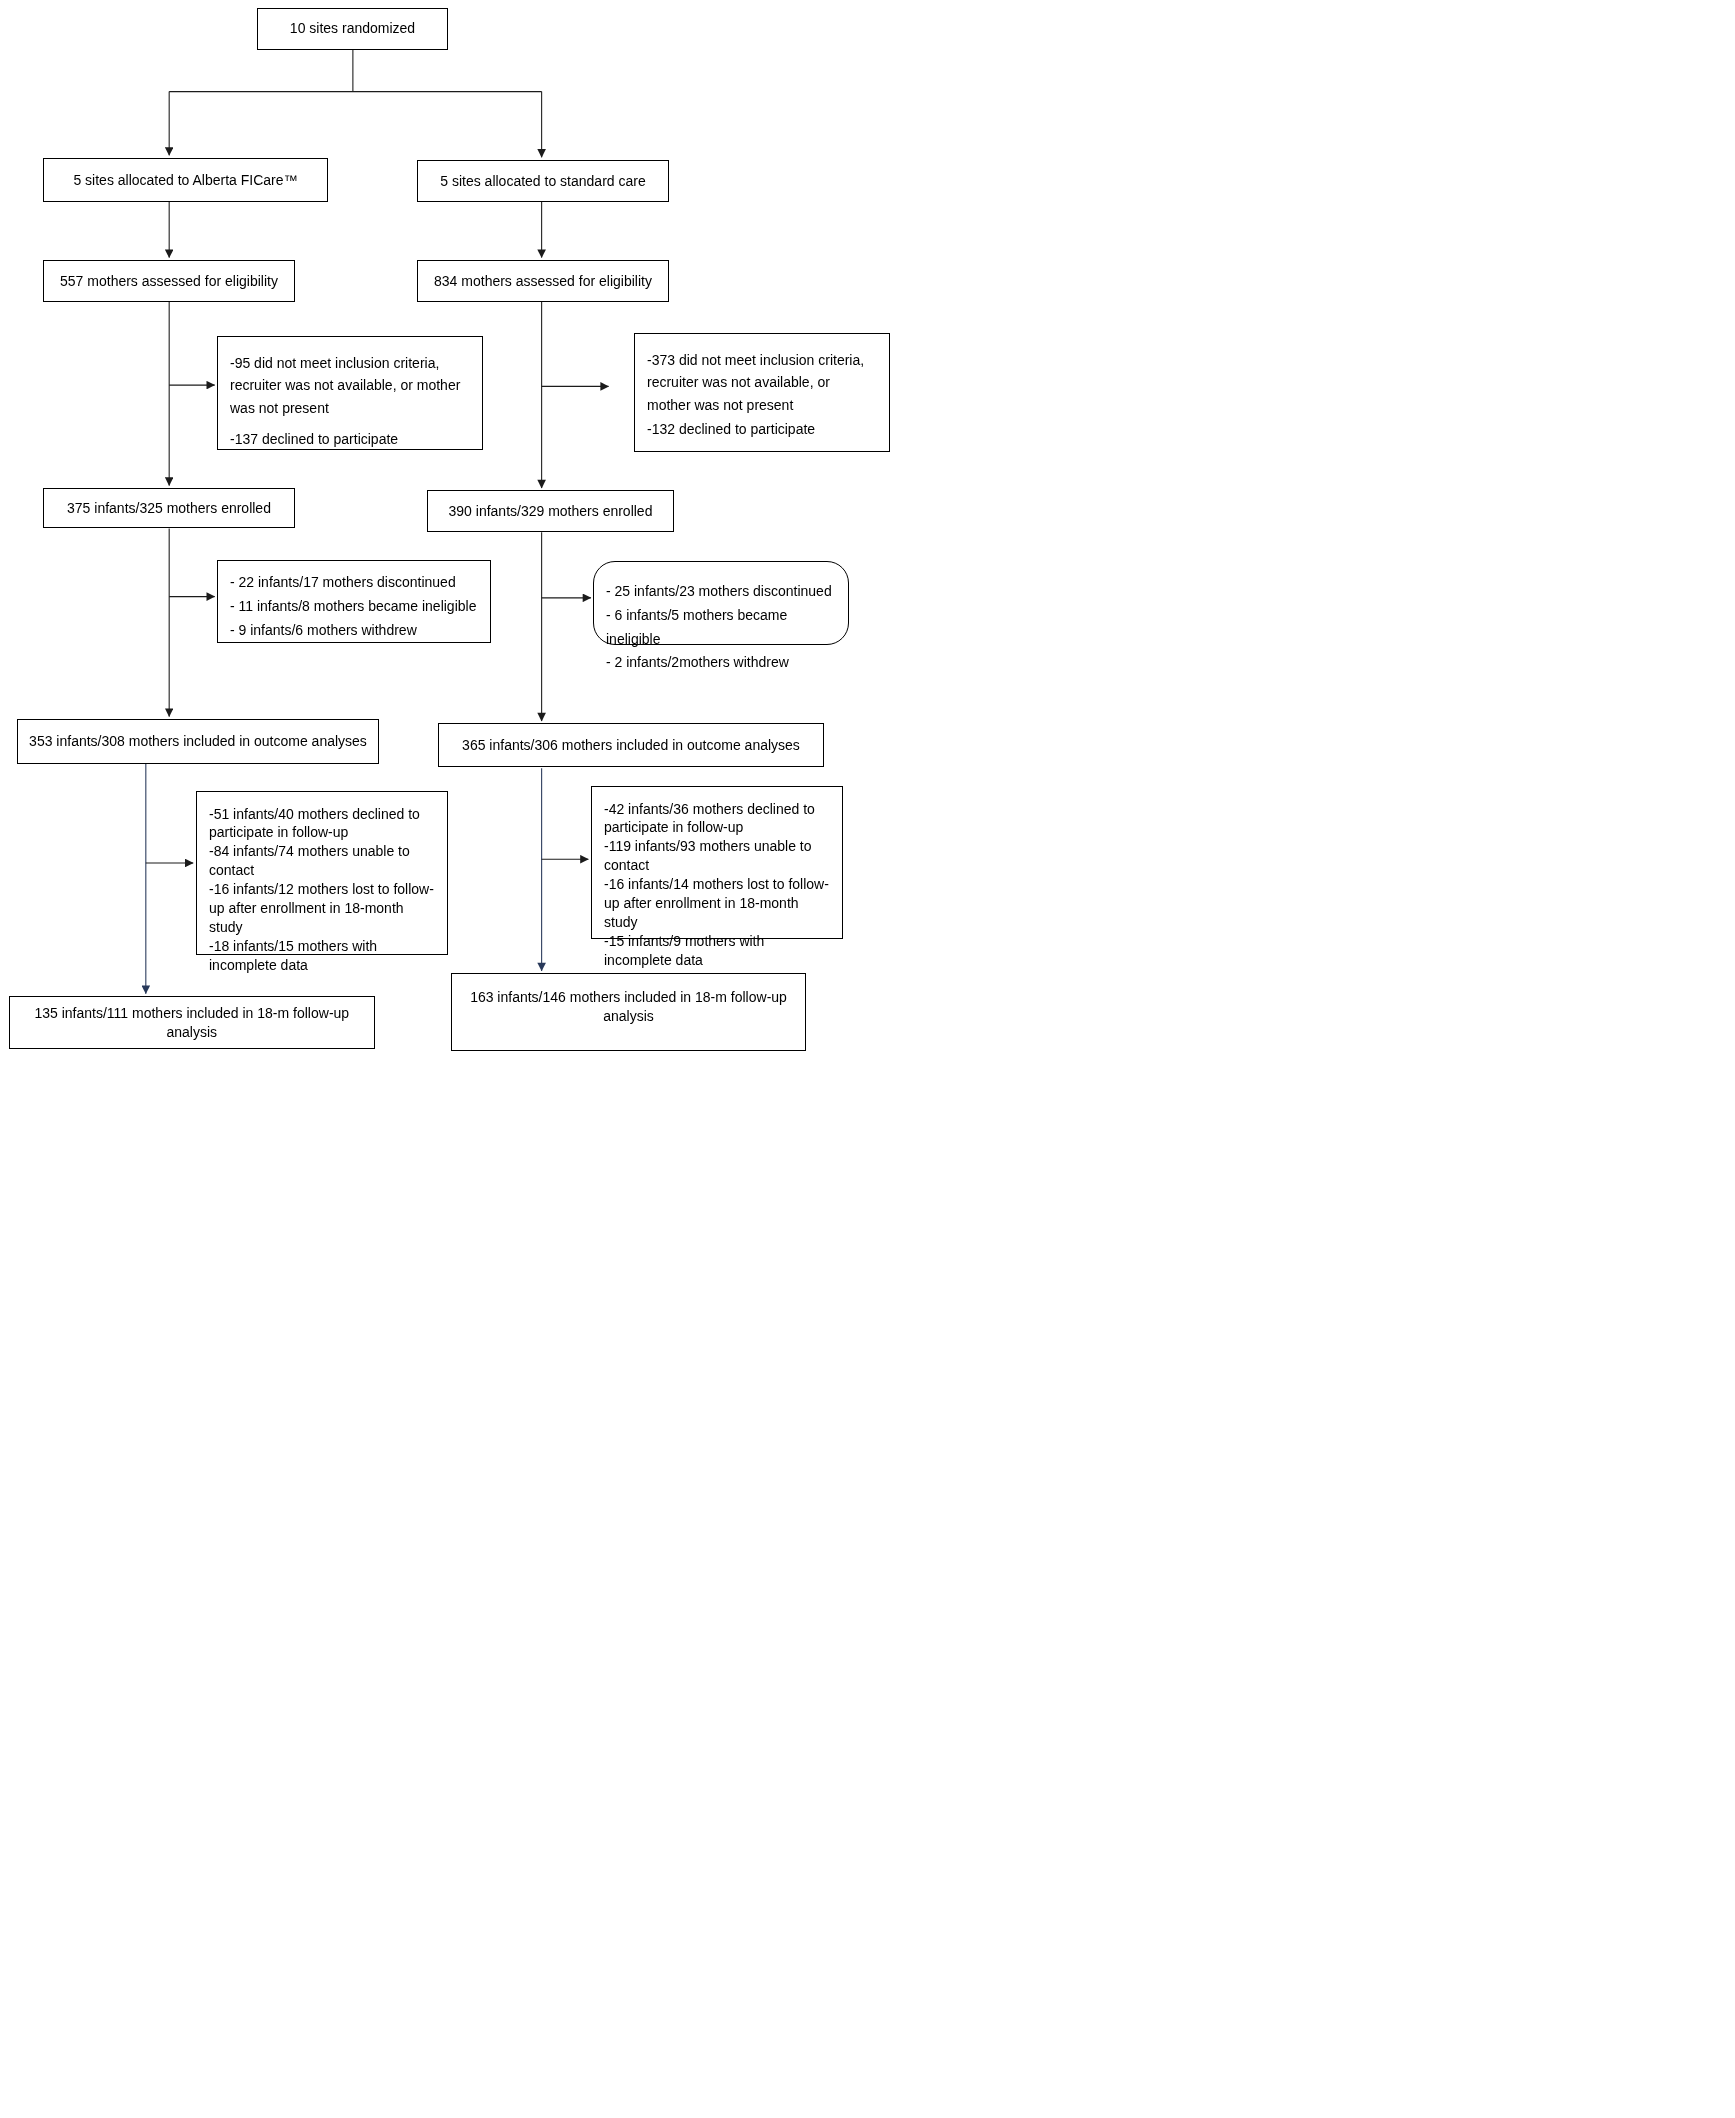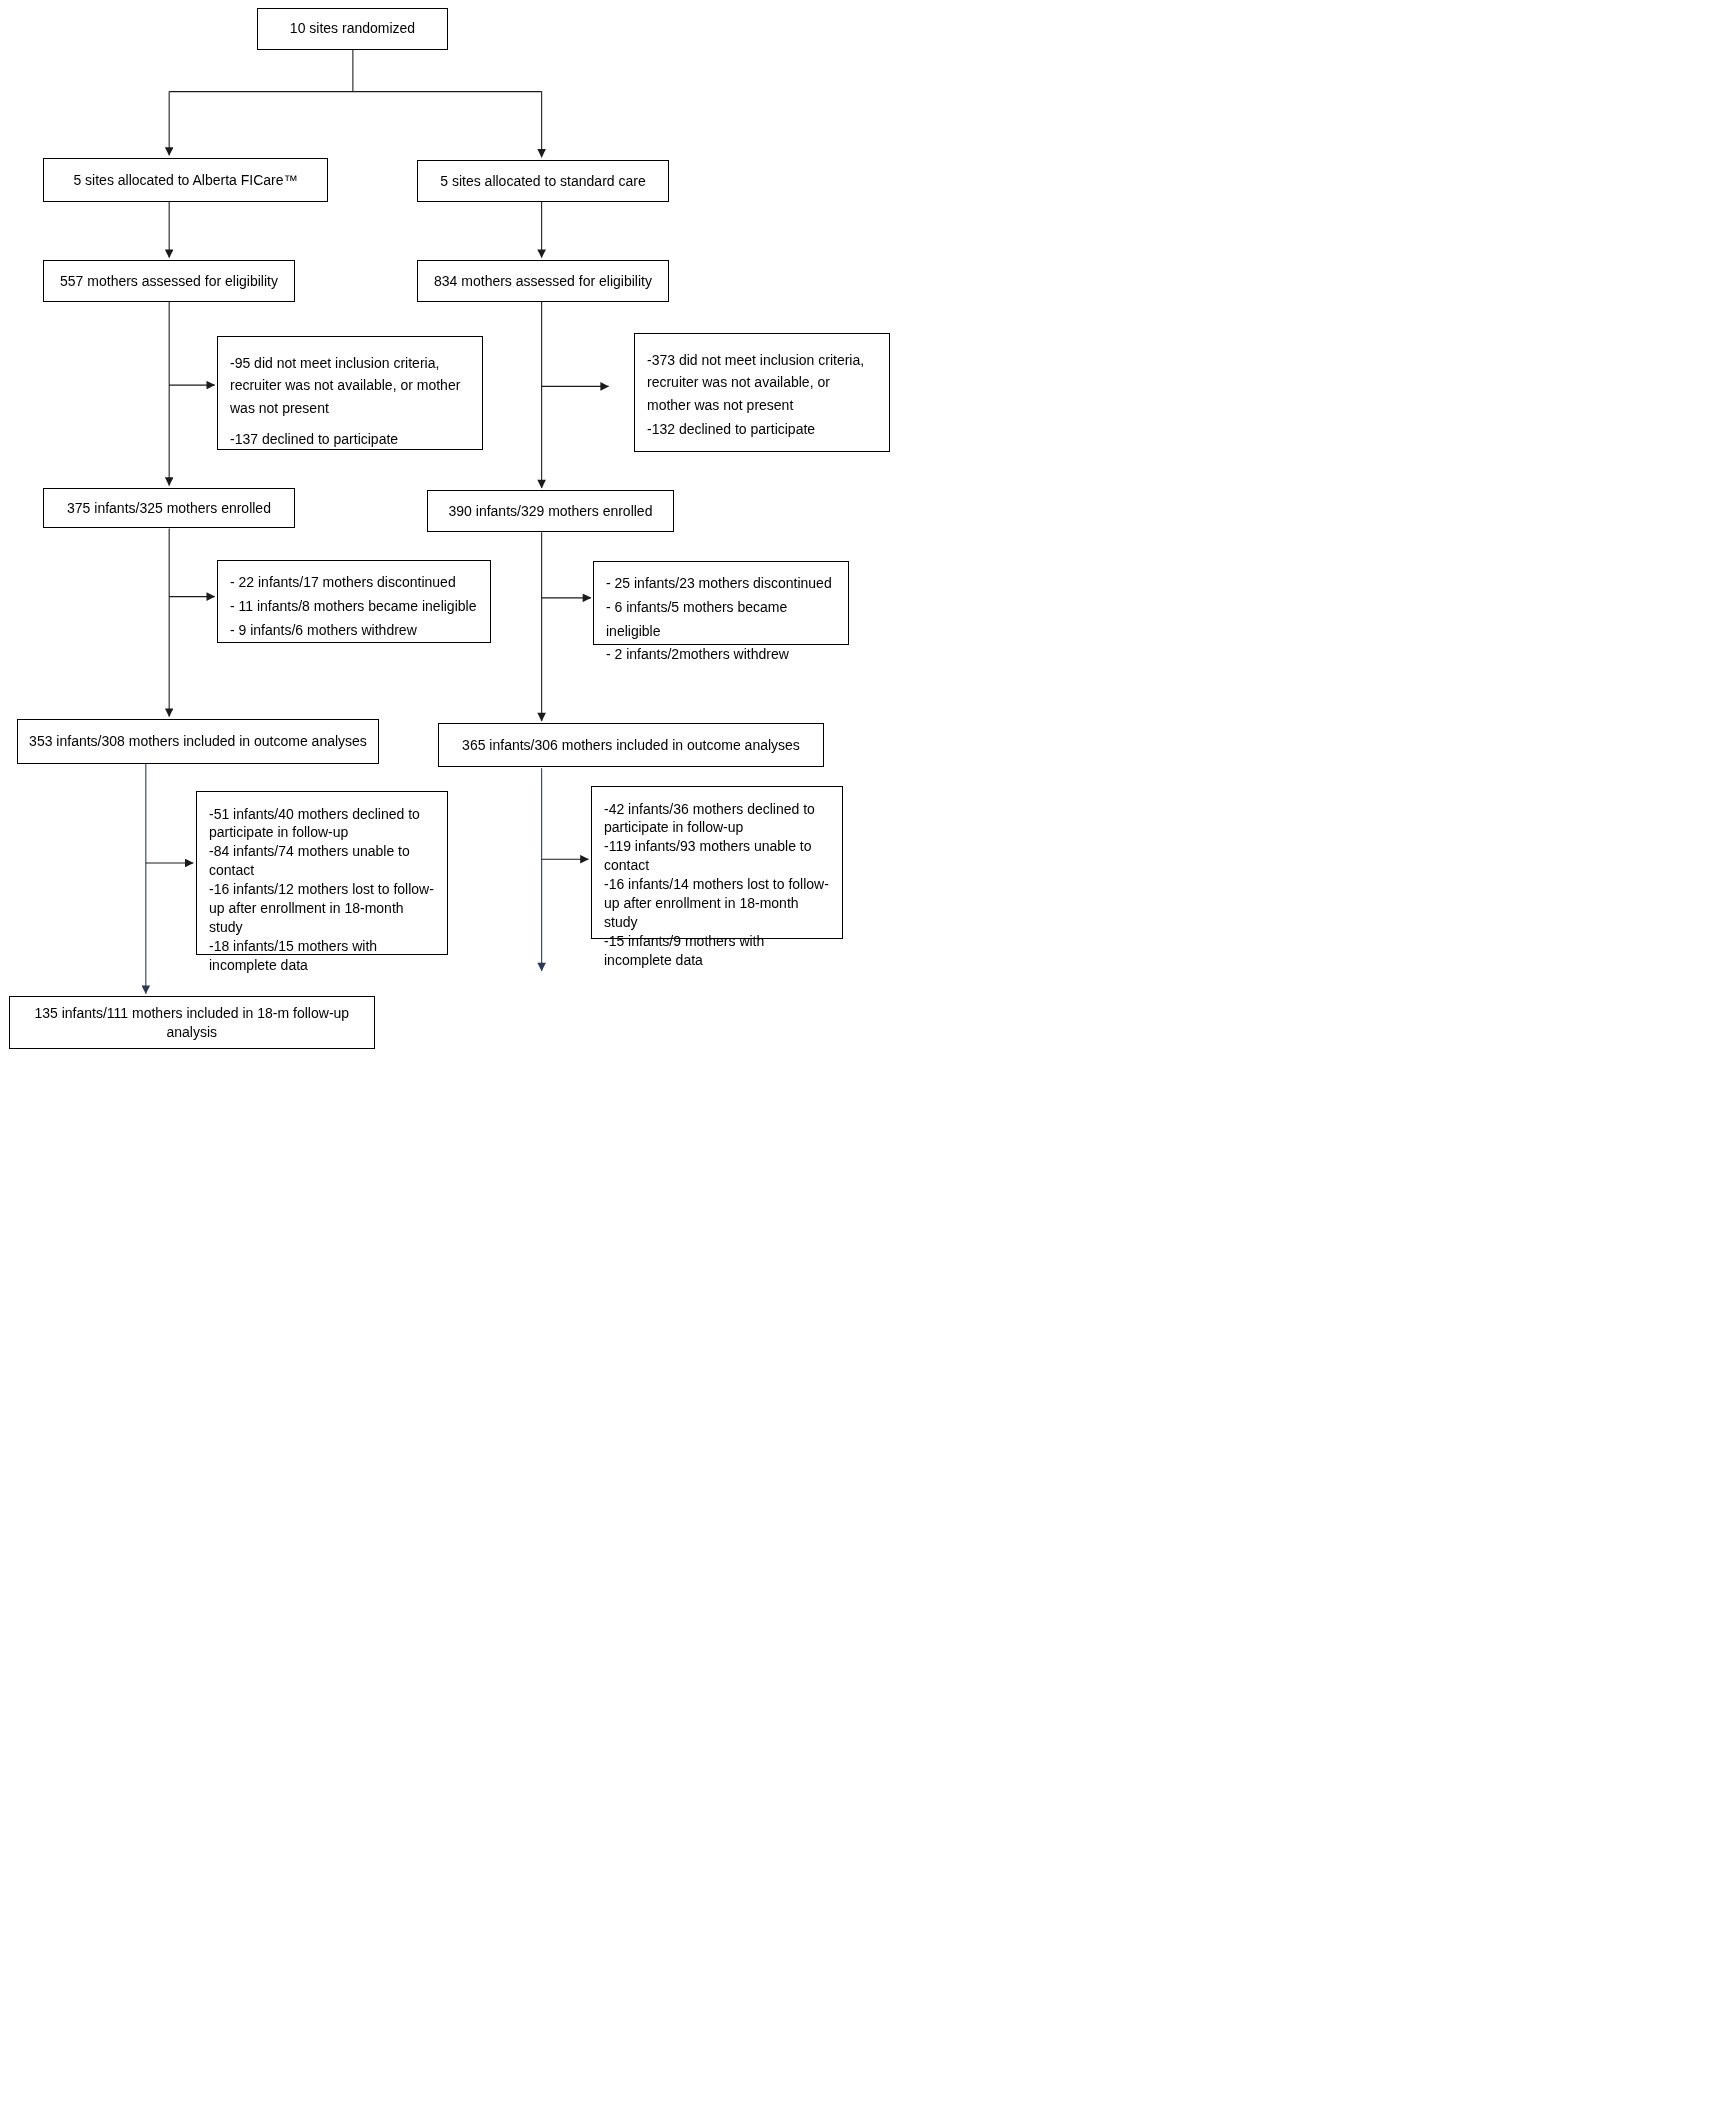--- a/index.html
+++ b/index.html
@@ -106,21 +106,21 @@
   </div>
   <div class="box center" style="left:427px;top:490px;width:247px;height:42px;">
     <span>390 infants/329 mothers enrolled</span>
   </div>
 
   <div class="box list list-air" style="left:217px;top:560px;width:274px;height:83px;padding-top:10px;">
     <div class="item">- 22 infants/17 mothers discontinued</div>
     <div class="item">- 11 infants/8 mothers became ineligible</div>
     <div class="item">- 9 infants/6 mothers withdrew</div>
   </div>
-  <div class="box list list-air" style="left:593px;top:561px;width:256px;height:84px;padding-top:10px;">
+  <div class="box list list-air" style="left:593px;top:561px;width:256px;height:84px;padding-top:18px;border-radius:22px;">
     <div class="item">- 25 infants/23 mothers discontinued</div>
     <div class="item">- 6 infants/5 mothers became ineligible</div>
     <div class="item">- 2 infants/2mothers withdrew</div>
   </div>
 
   <div class="box center" style="left:17px;top:719px;width:362px;height:45px;">
     <span>353 infants/308 mothers included in outcome analyses</span>
   </div>
   <div class="box center" style="left:438px;top:723px;width:386px;height:44px;">
     <span>365 infants/306 mothers included in outcome analyses</span>
@@ -135,15 +135,18 @@
   <div class="box list list-tight" style="left:591px;top:786px;width:252px;height:153px;padding-top:12.6px;">
     <div class="item">-42 infants/36 mothers declined to participate in follow-up</div>
     <div class="item">-119 infants/93 mothers unable to contact</div>
     <div class="item">-16 infants/14 mothers lost to follow-up after enrollment in 18-month study</div>
     <div class="item">-15 infants/9 mothers with incomplete data</div>
   </div>
 
   <div class="box center" style="left:8.8px;top:996px;width:366px;height:53px;padding:0 6.3px;">
     <span>135 infants/111 mothers included in 18-m follow-up analysis</span>
   </div>
+  <div class="box center" style="left:451px;top:973px;width:355px;height:78px;padding:0 6.3px;align-items:flex-start;">
+    <span style="margin-top:14px;">163 infants/146 mothers included in 18-m follow-up analysis</span>
+  </div>
 
 </div>
 
 
 </body></html>

